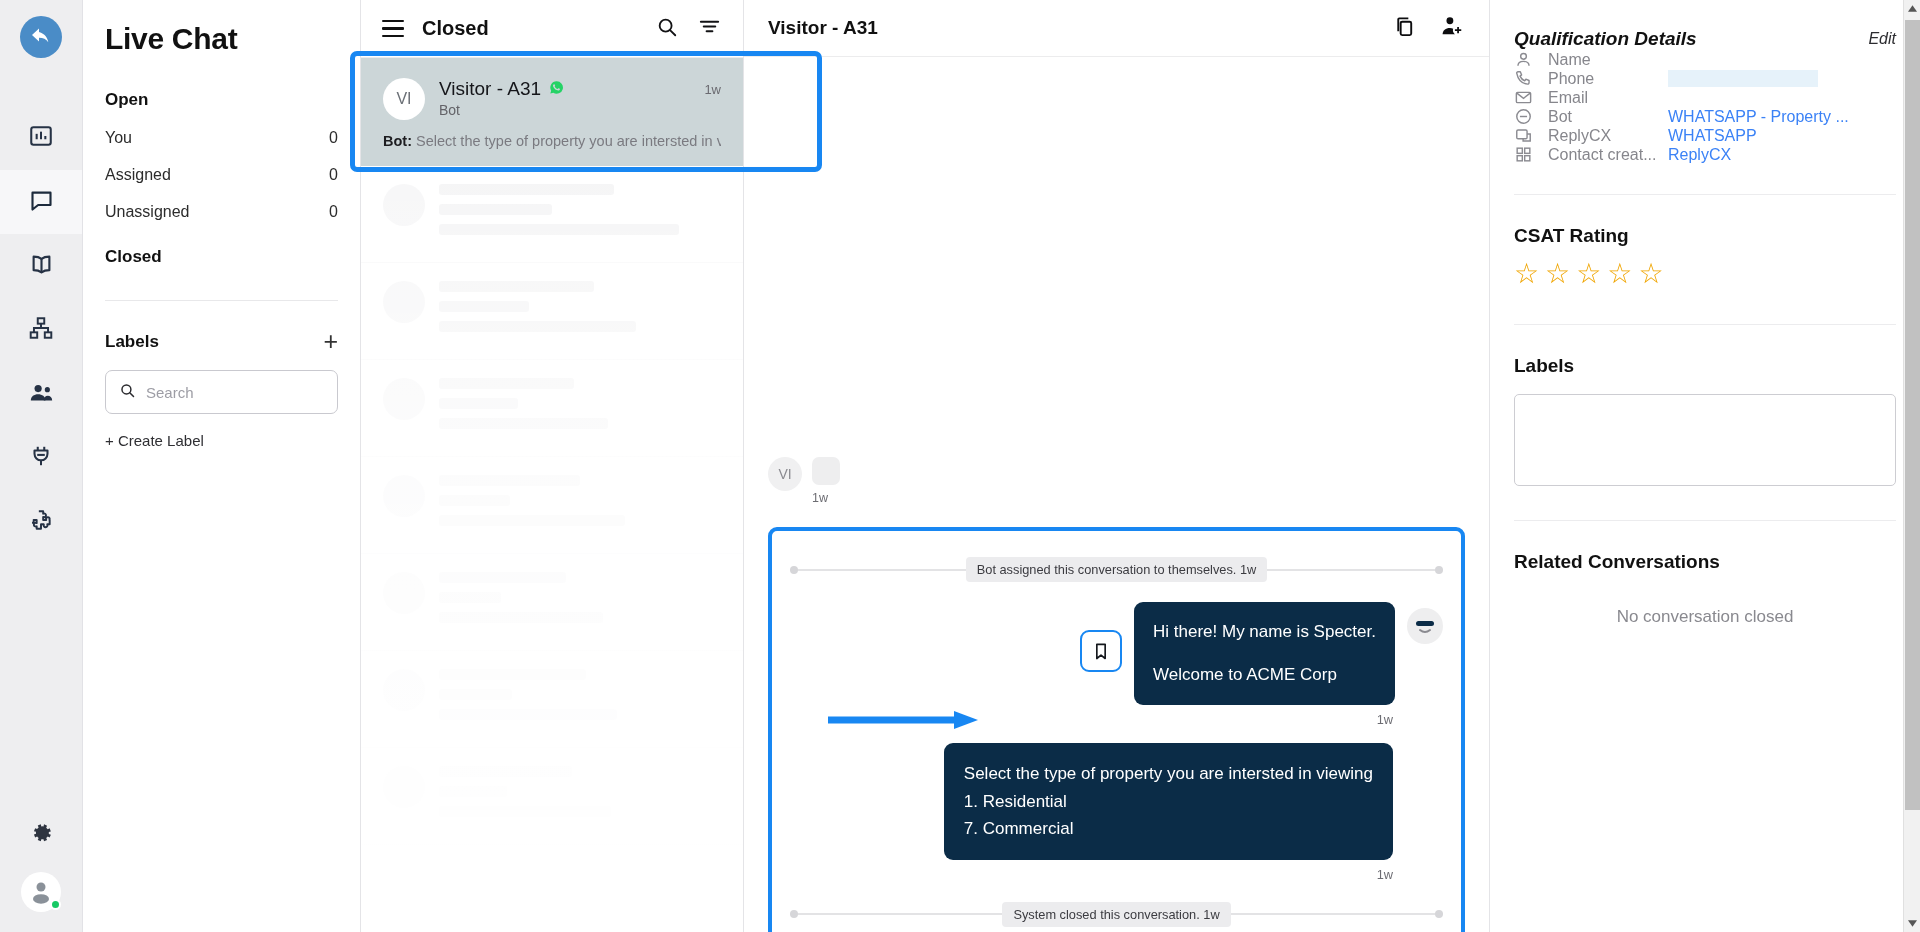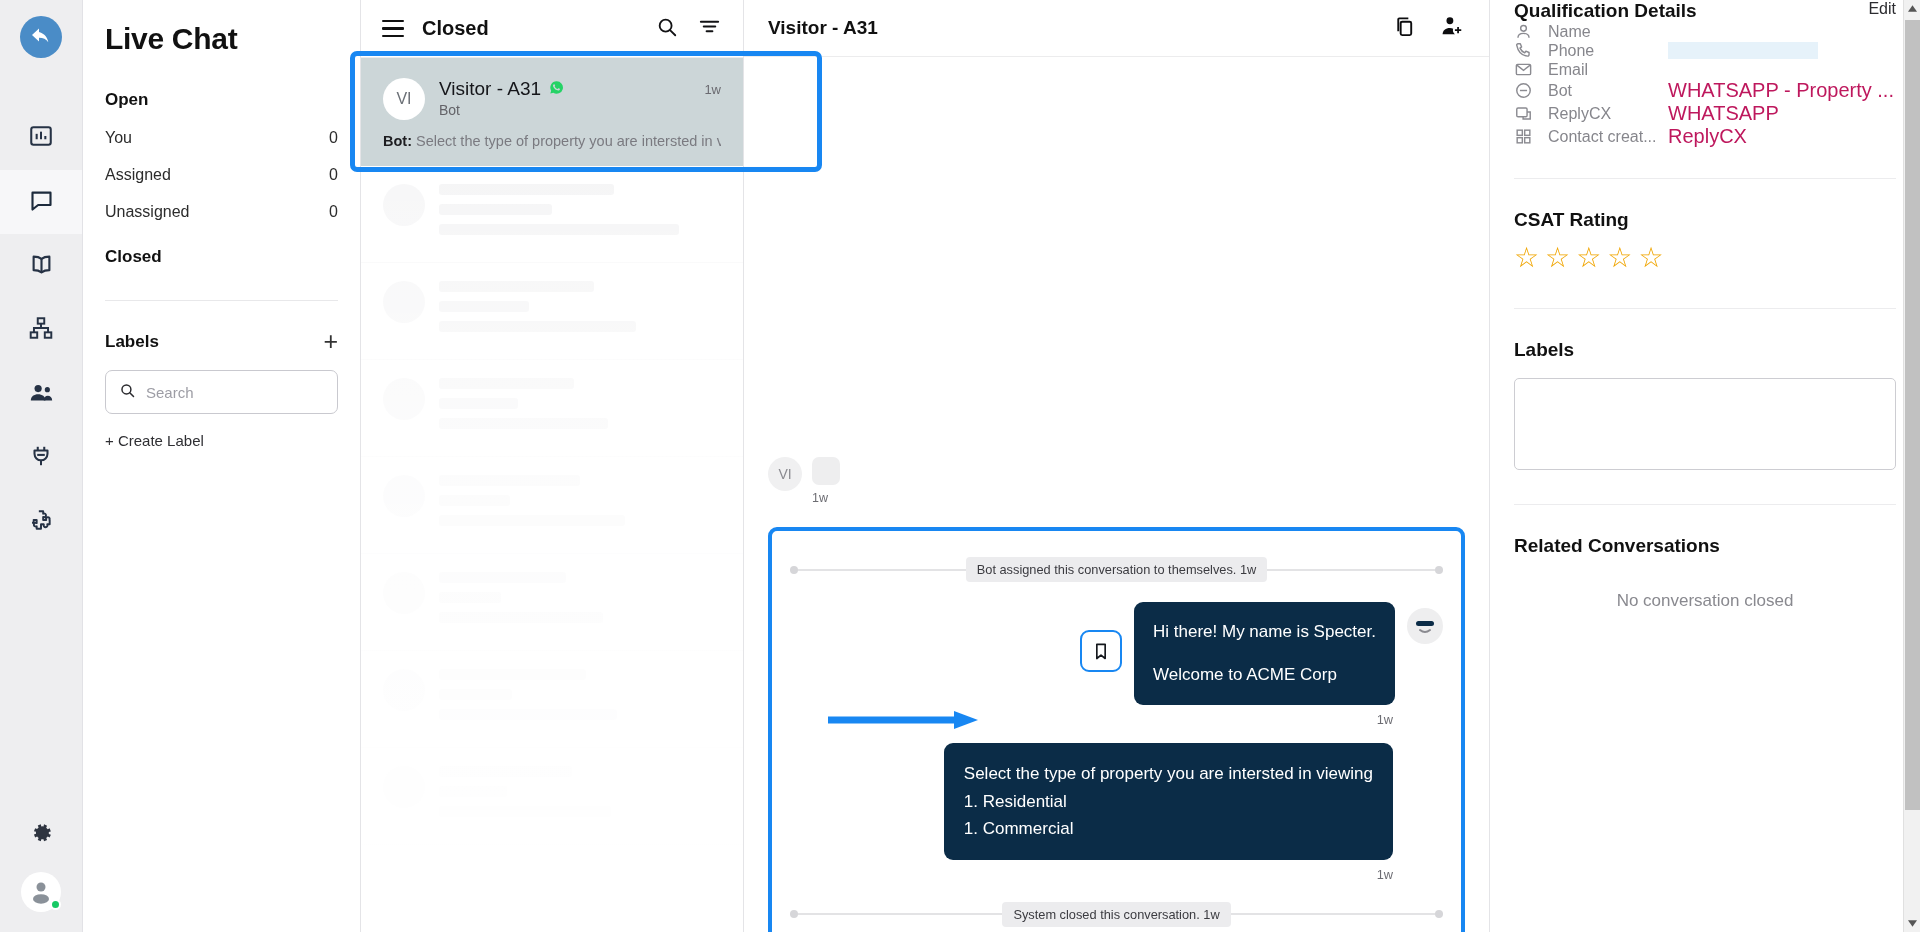--- a/index.html
+++ b/index.html
@@ -186,28 +186,30 @@
     border: 4px solid #1887f2; border-radius: 9px; pointer-events: none;
   }
 
   
   .rightpanel {
     width: 430px; flex: 0 0 430px; height: 932px;
     background: #ffffff; position: relative; overflow: hidden;
   }
   .rp-inner { padding: 0 24px 0 24px; }
   .rp-sec-head {
-    display: flex; align-items: flex-start; justify-content: space-between;
+    display: flex; align-items: center; justify-content: space-between;
+    margin-top: 28px;
+    font-style: italic;
   }
   .rp-sec-title { font-size: 19px; font-weight: bold; color: #111; }
   .rp-edit { font-size: 16px; color: #2c2c30; cursor: pointer; }
   .rp-field { display: flex; align-items: center; }
   .rp-ficon { width: 34px; flex: 0 0 34px; display:flex; align-items:center; }
   .rp-flabel { font-size: 16px; color: #86868c; width: 120px; flex: 0 0 120px; }
-  .rp-fvalue { font-size: 20px; color: #be185d; white-space: nowrap; overflow: hidden; }
+  .rp-fvalue { font-size: 16px; color: #3b82f6; white-space: nowrap; overflow: hidden; }
   .redacted { width: 150px; height: 17px; background: #e6f2fa; }
   .rp-divider { height: 1px; background: #ececee; margin-top: 30px; }
   .stars { display: flex; gap: 6px; margin-top: 13px; font-size: 28px; color: #f0a500; line-height:1; }
   .star { cursor: pointer; }
   .labels-box {
     margin-top: 17px; height: 92px; border: 1px solid #cdcdd2; border-radius: 5px;
   }
   .rp-empty { font-size: 17px; color: #89898f; text-align: center; margin-top: 34px; }
 
   .scrollbar {
@@ -528,21 +530,21 @@
               <path d="M8 17 Q13 21 18 17" stroke="#8a8a90" stroke-width="2" fill="none" stroke-linecap="round"></path>
             </svg>
           </div>
         </div>
         <div class="msg-time">1w</div>
 
         <div class="msg-row2">
           <div class="bubble-dark2">
             <div>Select the type of property you are intersted in viewing</div>
             <div>1. Residential</div>
-            <div>1. Commercial</div>
+            <div>7. Commercial</div>
           </div>
         </div>
         <div class="msg-time">1w</div>
 
         <div class="sys-divider" style="margin-top:20px;">
           <div class="sys-line left"></div>
           <div class="sys-pill">System closed this conversation. 1w</div>
           <div class="sys-line right"></div>
         </div>
       </div>

